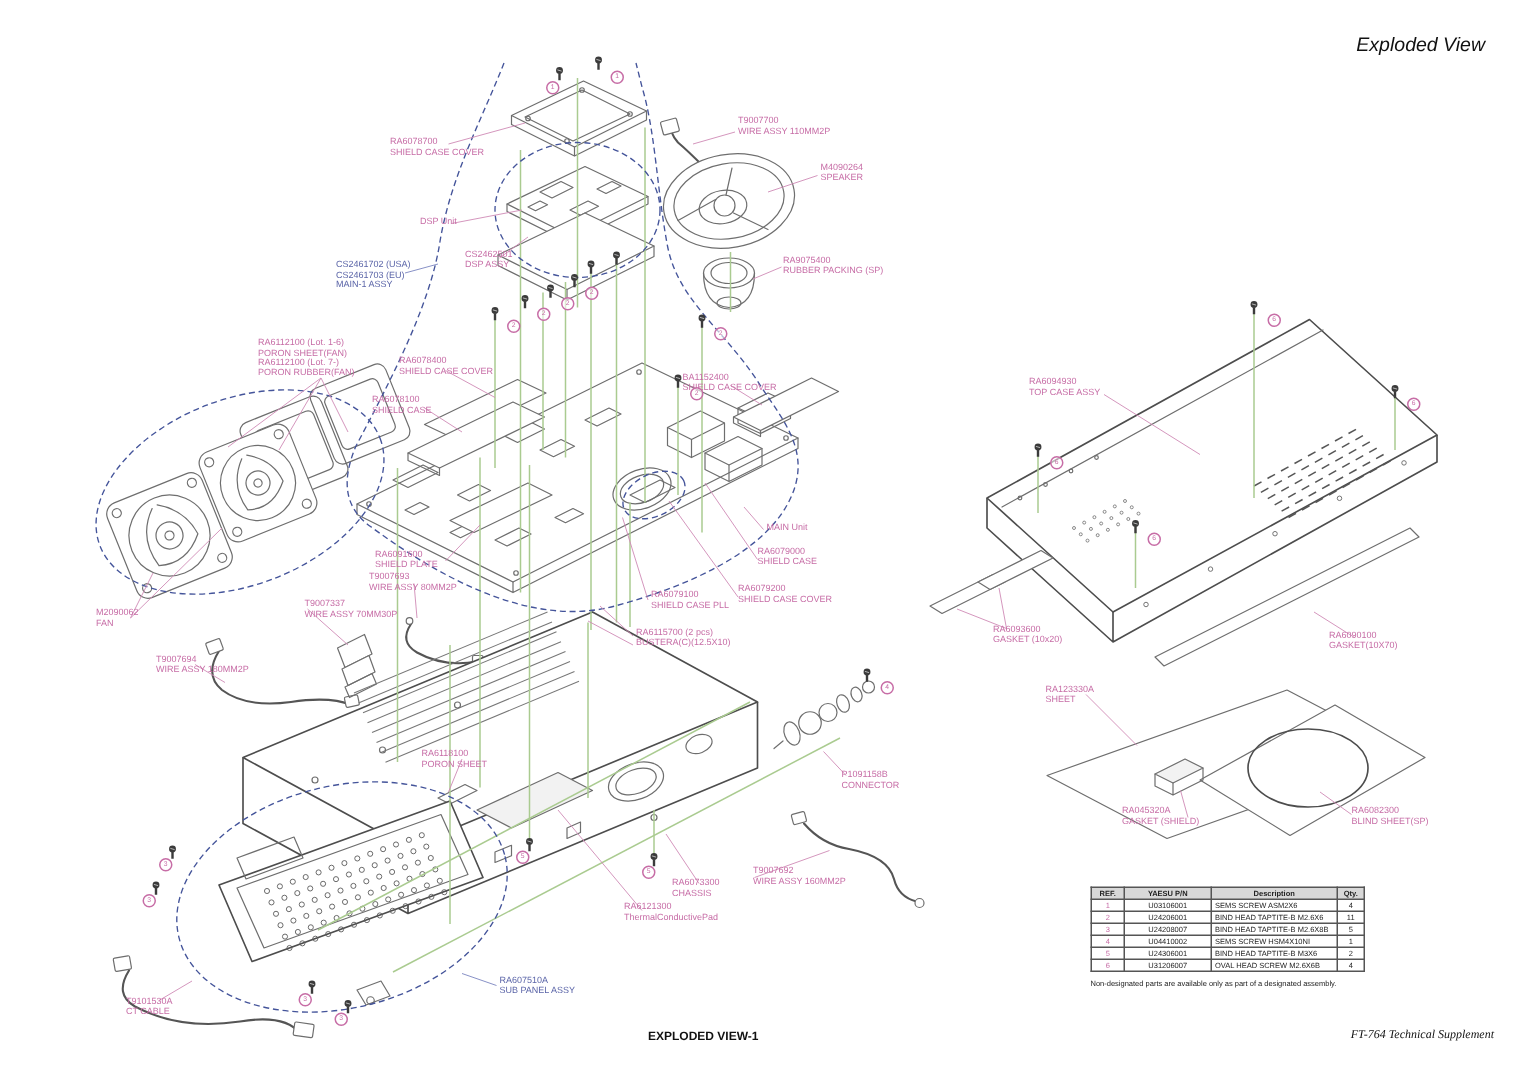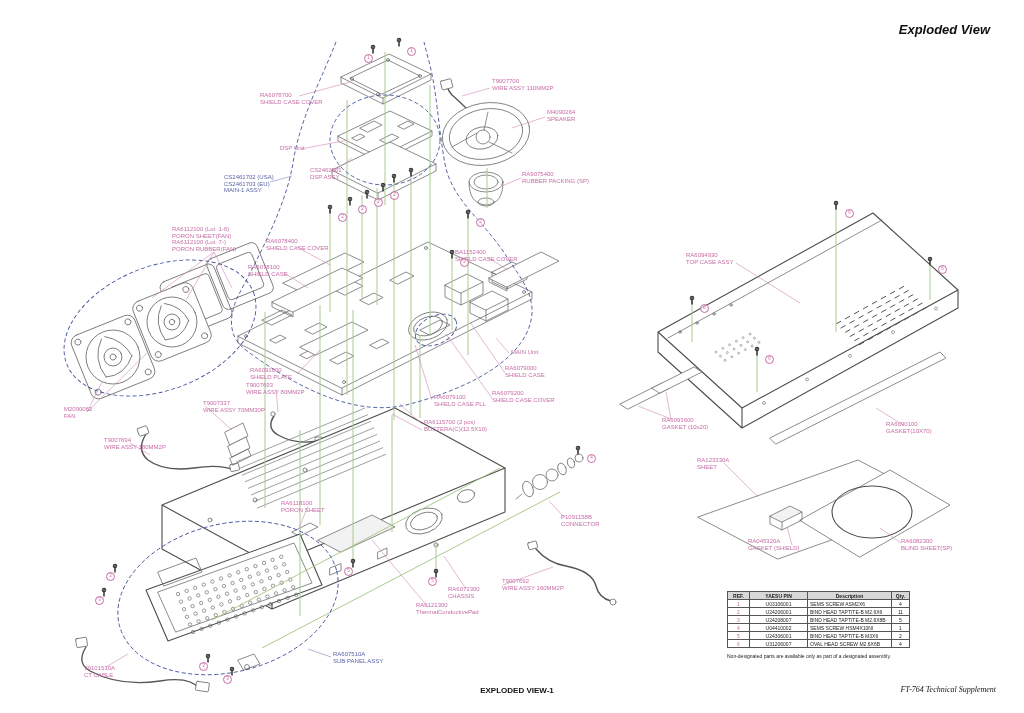--- a/index.html
+++ b/index.html
@@ -12,28 +12,28 @@
   .grn{stroke:#aacb90;stroke-width:1;fill:none;}
   .dash{stroke:#44549a;fill:none;stroke-width:.9;stroke-dasharray:4 2.5;}
   .pk{stroke:#cf8ab5;stroke-width:.6;fill:none;}
   .bl{stroke:#7a84c0;stroke-width:.6;fill:none;}
   .cable{stroke:#555;stroke-width:1.4;fill:none;stroke-linecap:round;}
   .lbl{position:absolute;font-size:6px;line-height:6.6px;white-space:nowrap;}
   .lbl span{display:block;}
   .pink{color:#c76da6;}
   .blue{color:#5b65a8;}
   .callout{position:absolute;width:7px;height:7px;border:.6px solid #c76da6;border-radius:50%;color:#c76da6;font-size:4.5px;line-height:6.5px;text-align:center;background:rgba(255,255,255,.6);}
-  .title{position:absolute;right:34px;top:22px;font-size:13px;font-weight:bold;font-style:italic;color:#111;}
+  .title{position:absolute;right:34px;top:22px;font-size:13px;font-weight:normal;font-style:italic;color:#111;}
   #parts-table{position:absolute;left:727px;top:591px;border-collapse:collapse;font-size:5px;color:#222;}
   #parts-table th,#parts-table td{border:.5px solid #555;padding:.5px 2px;text-align:center;line-height:6px;}
   #parts-table th{background:#d8d8d8;font-weight:bold;}
   #parts-table td.desc{text-align:left;}
   #parts-table td.ref{color:#c76da6;}
   .note{position:absolute;left:727px;top:653px;font-size:5px;color:#222;}
-  .footer-center{position:absolute;left:432px;top:686px;width:170px;text-align:center;font-weight:bold;font-size:8px;color:#111;}
+  .footer-center{position:absolute;left:432px;top:686px;width:170px;font-weight:bold;font-size:8px;color:#111;}
   .footer-right{position:absolute;right:28px;top:685px;font-size:8px;font-style:italic;font-family:"Liberation Serif",serif;color:#111;}
 </style>
 </head>
 <body>
 
 <div id="stage">
 
 <svg id="art" width="1024" height="713" viewBox="0 0 1024 713">
 
   <g>

